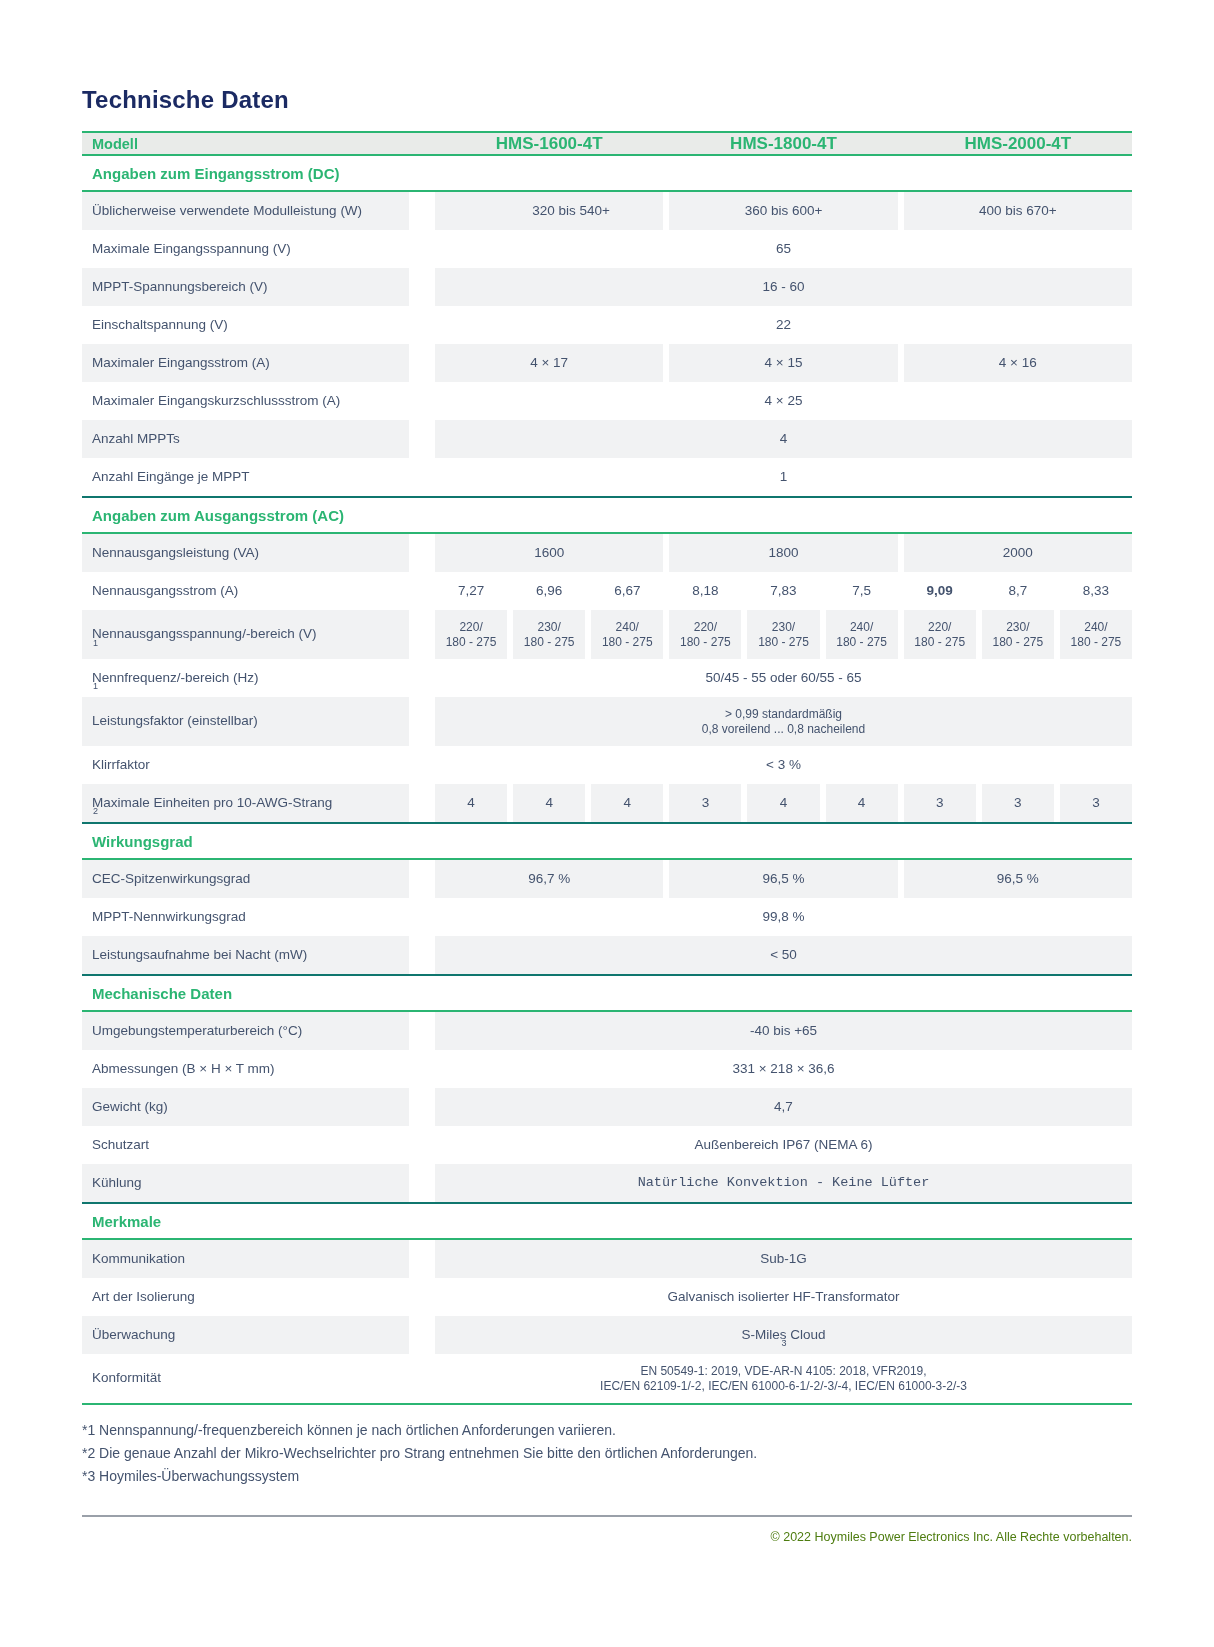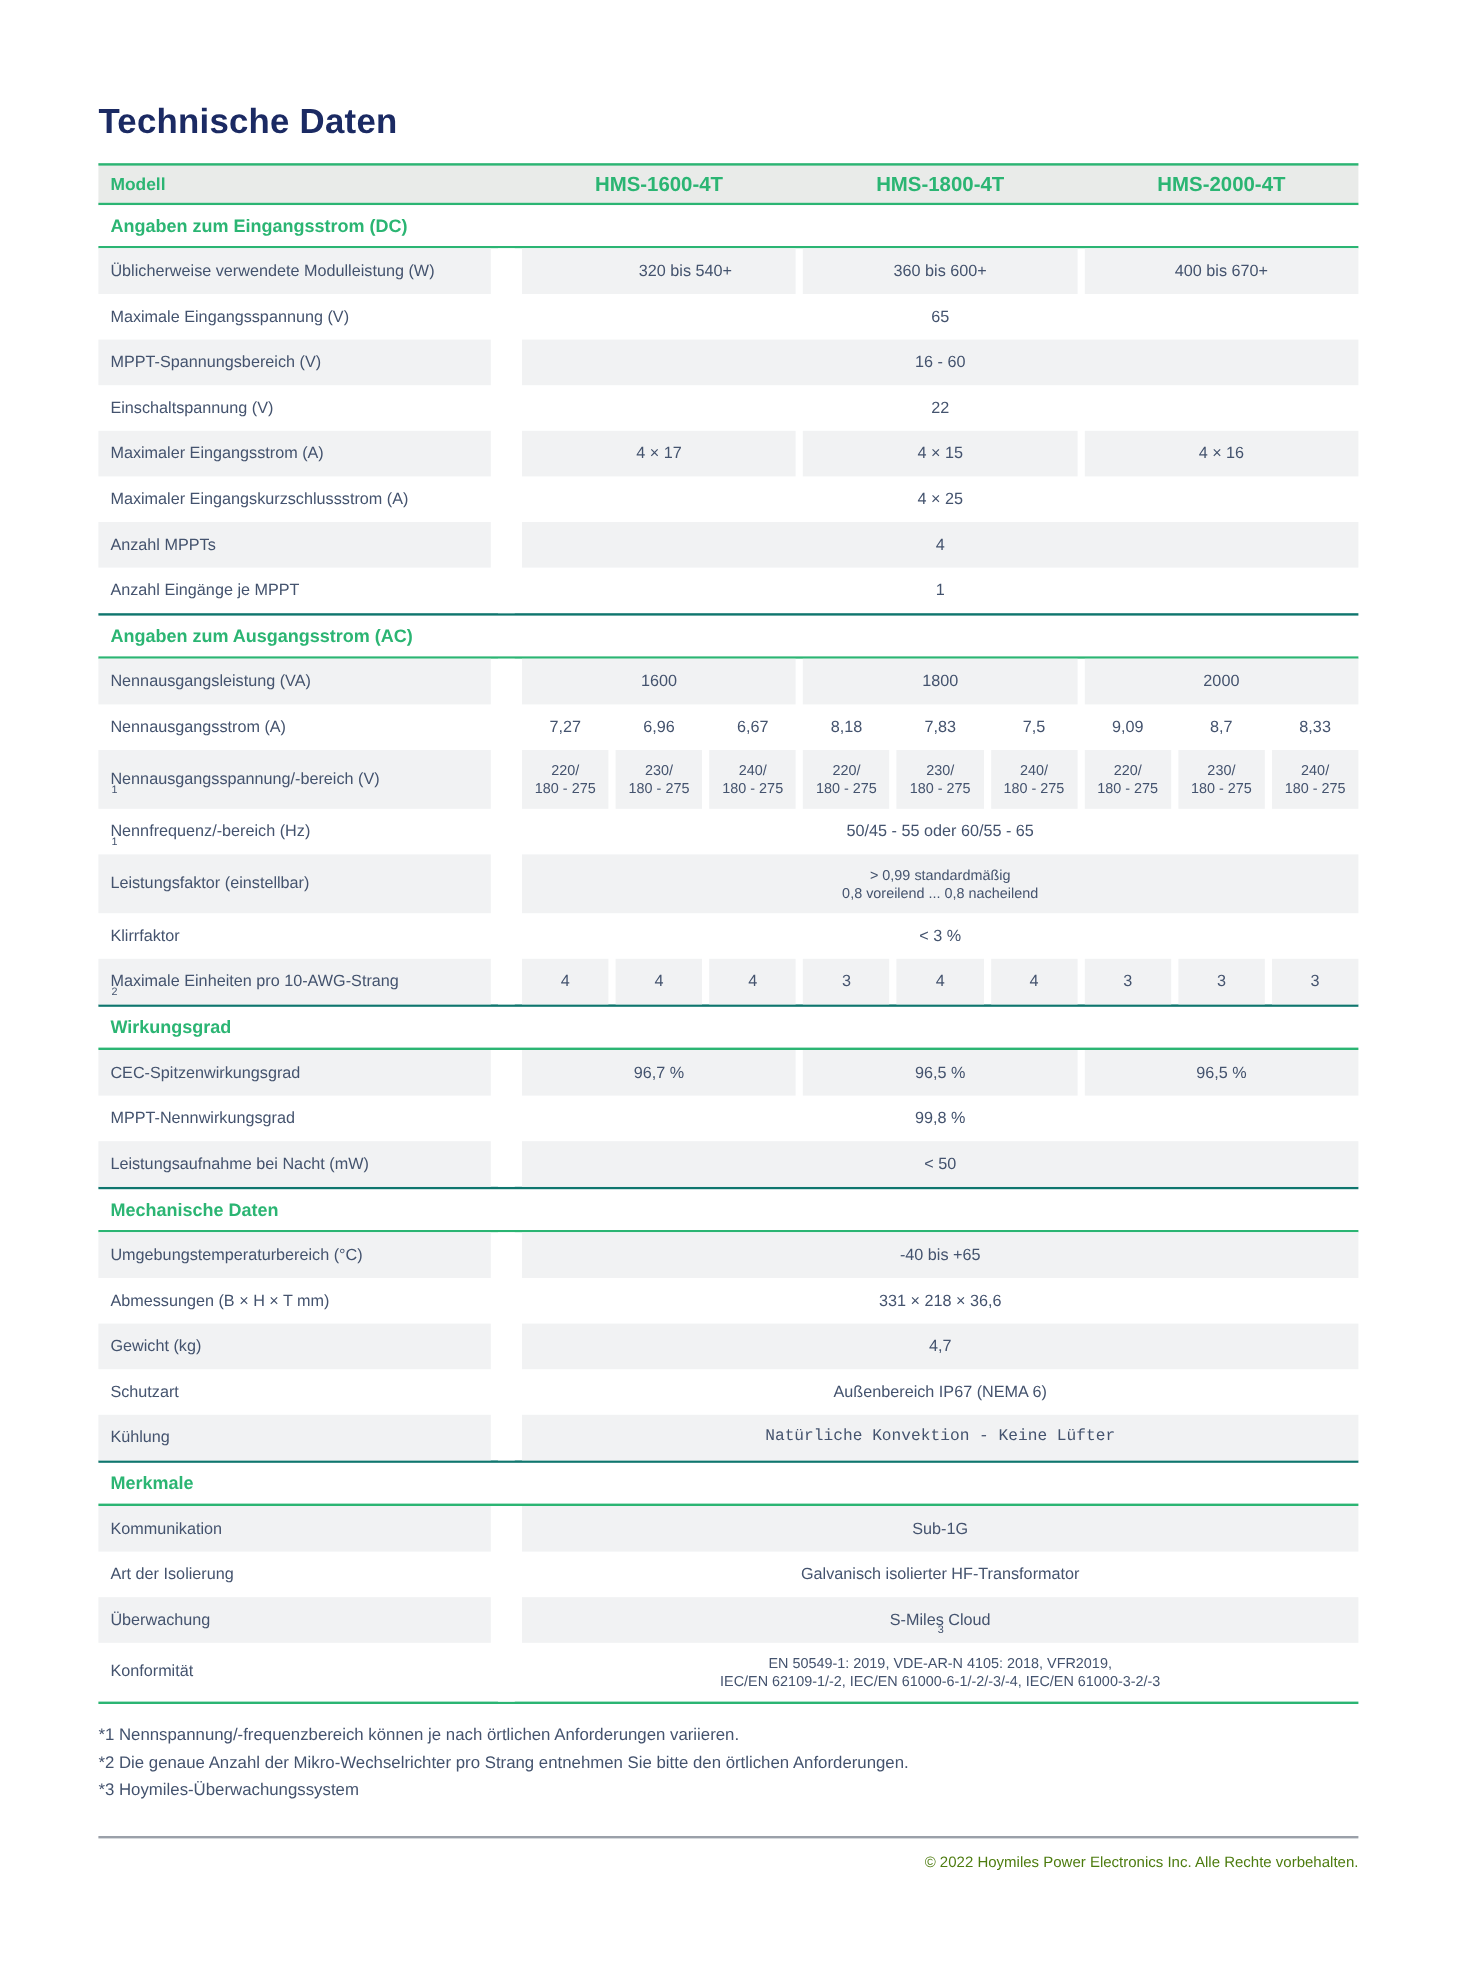--- a/index.html
+++ b/index.html
@@ -6,35 +6,35 @@
   html, body { background: #ffffff; }
   body {
     width: 1214px; height: 1647px;
     font-family: "Liberation Sans", "DejaVu Sans", sans-serif;
     color: #44536e;
     overflow: hidden;
   }
   .page { padding: 86px 82px 0 82px; width: 1214px; }
 
   .doc-title {
-    font-size: 29px; font-weight: bold; color: #1b2a63;
+    font-size: 24px; font-weight: bold; color: #1b2a63;
     letter-spacing: 0.2px; margin-bottom: 17px;
   }
 
   
   .spec-table { width: 1050px; }
 
   .header-row {
     display: grid;
     grid-template-columns: 327px 14px repeat(9, 1fr);
     column-gap: 6px;
     background: #e9ebe9;
     border-top: 2px solid #2bb573;
     border-bottom: 2px solid #2bb573;
-    height: 35px;
+    height: 25px;
     align-items: center;
   }
   .hlabel {
     grid-column: 1 / 3; padding-left: 10px;
     color: #2bb573; font-weight: bold; font-size: 14.5px;
   }
   .hmodel {
     grid-column: span 3; text-align: center;
     color: #2bb573; font-weight: bold; font-size: 17px;
   }
@@ -155,21 +155,21 @@
         </div>
         <div class="row">
           <div class="cell label">Nennausgangsstrom (A)</div>
           <div class="spacer"></div>
           <div class="cell value" style="grid-column: span 1;">7,27</div>
           <div class="cell value" style="grid-column: span 1;">6,96</div>
           <div class="cell value" style="grid-column: span 1;">6,67</div>
           <div class="cell value" style="grid-column: span 1;">8,18</div>
           <div class="cell value" style="grid-column: span 1;">7,83</div>
           <div class="cell value" style="grid-column: span 1;">7,5</div>
-          <div class="cell value" style="grid-column: span 1;">9,09</div>
+          <div class="cell value" style="grid-column: span 1; font-weight: bold;">9,09</div>
           <div class="cell value" style="grid-column: span 1;">8,7</div>
           <div class="cell value" style="grid-column: span 1;">8,33</div>
         </div>
         <div class="row striped tall">
           <div class="cell label">Nennausgangsspannung/-bereich (V)<sup>1</sup></div>
           <div class="spacer"></div>
           <div class="cell value multi" style="grid-column: span 1;">
             <div>220/</div>
             <div>180 - 275</div>
           </div>

